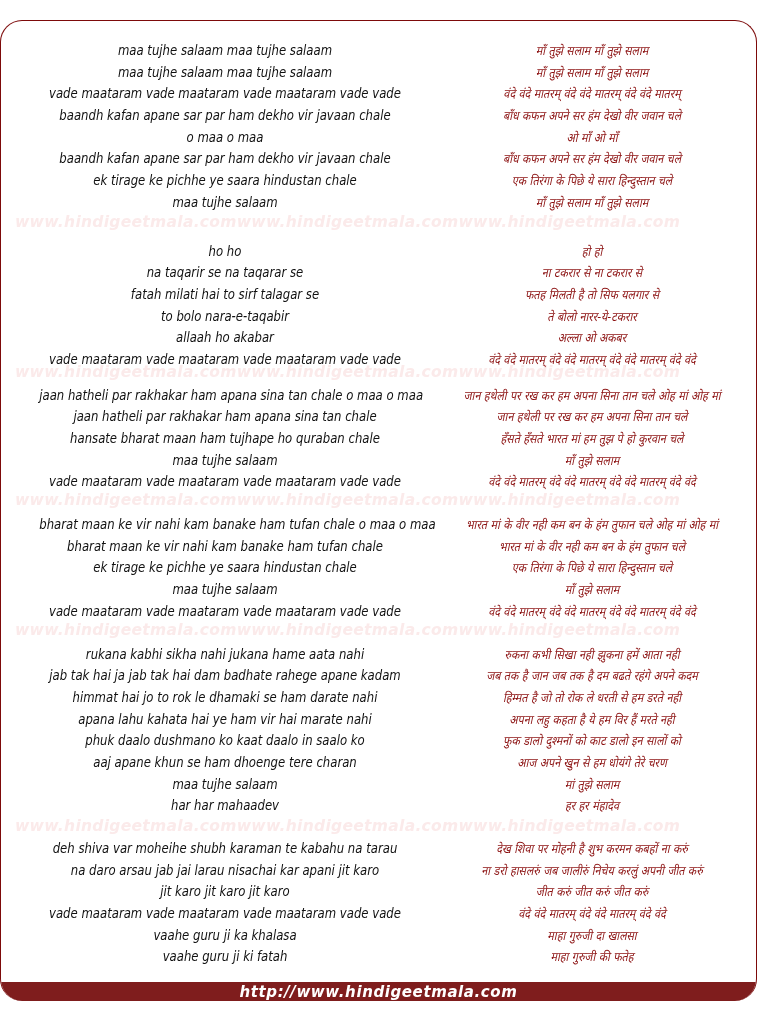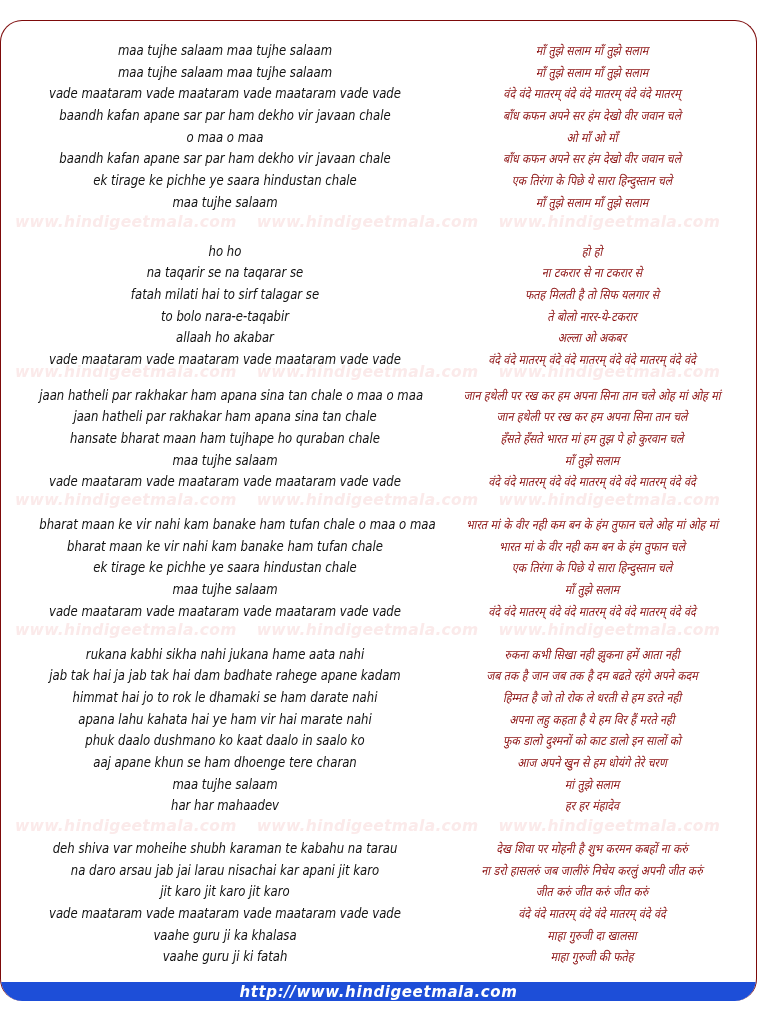--- a/index.html
+++ b/index.html
@@ -5,31 +5,31 @@
   html, body { margin:0; padding:0; background:#ffffff; }
   body { width:760px; height:1018px; position:relative; overflow:hidden; font-family:"DejaVu Sans", sans-serif; }
   .frame {
     position:absolute; left:0; top:20px; width:757px; height:981px;
     border:1.5px solid #7d0a0a; border-bottom:none;
     border-radius:22px 22px 22px 22px;
     box-sizing:border-box; background:#fff; overflow:hidden;
   }
   .footer {
     position:absolute; left:0; right:0; bottom:0; height:19px;
-    background:#1d4ed8;
+    background:#7f1d1d;
     display:flex; align-items:center; justify-content:center;
   }
   .footer-text {
     color:#ffffff; font-weight:bold; font-style:italic;
     font-family:"DejaVu Sans", sans-serif; font-size:15px; letter-spacing:0.6px;
     text-decoration:none;
   }
   .watermark-row {
     position:absolute; left:0; width:680px; height:20px;
-    display:flex; justify-content:space-around; padding:0 14px; box-sizing:border-box;gap:20px;
+    display:flex; justify-content:space-around; padding:0 14px; box-sizing:border-box;
   }
   .watermark {
     color:#fbeaea; font-weight:bold; font-style:italic; font-size:15.5px;
     font-family:"DejaVu Sans", sans-serif; letter-spacing:0.3px; white-space:nowrap;
   }
   .col {
     position:absolute; top:40px; text-align:center;
   }
   .col-en { left:0; width:432px;margin-left:8px; }
   .col-hi { left:410px; width:362px; }

